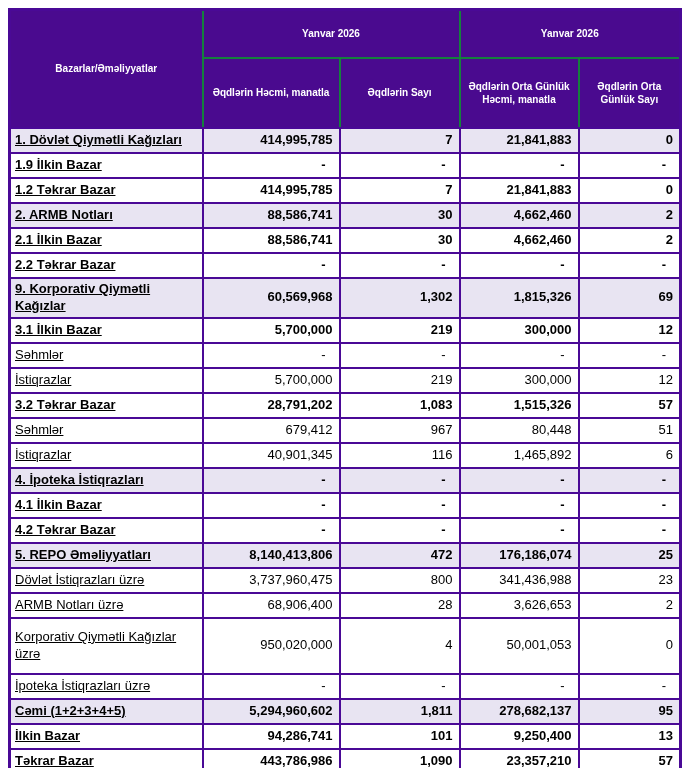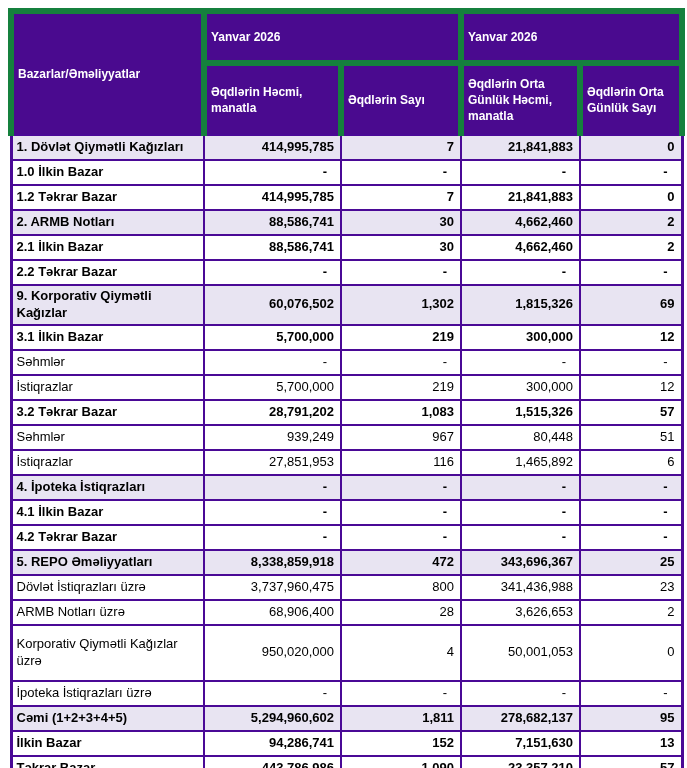--- a/index.html
+++ b/index.html
@@ -26,43 +26,43 @@
   
   col.c0{width:193px;}
   col.c1{width:137px;}
   col.c2{width:120px;}
   col.c3{width:119px;}
   col.c4{width:102px;}
 
   thead th{
     background:var(--header-bg);
     color:var(--header-text);
-    border:6px solid #15803d;
-    font-size:12px;
+    border:2px solid #15803d;
+    font-size:10px;
     font-weight:bold;
-    text-align:left;
+    text-align:center;
     vertical-align:middle;
     padding:3px 4px;
     line-height:1.35;
   }
   thead tr.group-row th{height:40px;}
   thead tr.sub-row th{height:62px;}
   thead tr.sub-row th{border-bottom:2px solid var(--border);}
   th.corner{border-bottom:2px solid var(--border);}
 
   tbody td{
     border:2px solid var(--border);
     font-size:13px;
     padding:2px 5px;
     height:19px;
     vertical-align:middle;
     line-height:1.3;
     background:#ffffff;
   }
-  tbody td.label{text-align:left;padding-left:4px;}
+  tbody td.label{text-align:left;padding-left:4px;text-decoration:underline;}
   tbody td.num{text-align:right;padding-right:6px;}
   tbody td.num.dash{padding-right:13px;}
   tr.section td{background:var(--shade);font-weight:bold;}
   tr.bold td{font-weight:bold;}
   tr.detail td{font-weight:normal;}
   tr.tall td{height:50px;}
 </style>
 </head>
 <body>
 
@@ -90,21 +90,21 @@
     </thead>
     <tbody>
         <tr class="section">
           <td class="label">1. Dövlət Qiymətli Kağızları</td>
           <td class="num">414,995,785</td>
           <td class="num">7</td>
           <td class="num">21,841,883</td>
           <td class="num">0</td>
         </tr>
         <tr class="bold">
-          <td class="label">1.0 İlkin Bazar</td>
+          <td class="label">1.9 İlkin Bazar</td>
           <td class="num dash">-</td>
           <td class="num dash">-</td>
           <td class="num dash">-</td>
           <td class="num dash">-</td>
         </tr>
         <tr class="bold">
           <td class="label">1.2 Təkrar Bazar</td>
           <td class="num">414,995,785</td>
           <td class="num">7</td>
           <td class="num">21,841,883</td>
@@ -126,21 +126,21 @@
         </tr>
         <tr class="bold">
           <td class="label">2.2 Təkrar Bazar</td>
           <td class="num dash">-</td>
           <td class="num dash">-</td>
           <td class="num dash">-</td>
           <td class="num dash">-</td>
         </tr>
         <tr class="section">
           <td class="label">9. Korporativ Qiymətli Kağızlar</td>
-          <td class="num">60,076,502</td>
+          <td class="num">60,569,968</td>
           <td class="num">1,302</td>
           <td class="num">1,815,326</td>
           <td class="num">69</td>
         </tr>
         <tr class="bold">
           <td class="label">3.1 İlkin Bazar</td>
           <td class="num">5,700,000</td>
           <td class="num">219</td>
           <td class="num">300,000</td>
           <td class="num">12</td>
@@ -161,28 +161,28 @@
         </tr>
         <tr class="bold">
           <td class="label">3.2 Təkrar Bazar</td>
           <td class="num">28,791,202</td>
           <td class="num">1,083</td>
           <td class="num">1,515,326</td>
           <td class="num">57</td>
         </tr>
         <tr class="detail">
           <td class="label">Səhmlər</td>
-          <td class="num">939,249</td>
+          <td class="num">679,412</td>
           <td class="num">967</td>
           <td class="num">80,448</td>
           <td class="num">51</td>
         </tr>
         <tr class="detail">
           <td class="label">İstiqrazlar</td>
-          <td class="num">27,851,953</td>
+          <td class="num">40,901,345</td>
           <td class="num">116</td>
           <td class="num">1,465,892</td>
           <td class="num">6</td>
         </tr>
         <tr class="section">
           <td class="label">4. İpoteka İstiqrazları</td>
           <td class="num dash">-</td>
           <td class="num dash">-</td>
           <td class="num dash">-</td>
           <td class="num dash">-</td>
@@ -196,23 +196,23 @@
         </tr>
         <tr class="bold">
           <td class="label">4.2 Təkrar Bazar</td>
           <td class="num dash">-</td>
           <td class="num dash">-</td>
           <td class="num dash">-</td>
           <td class="num dash">-</td>
         </tr>
         <tr class="section">
           <td class="label">5. REPO Əməliyyatları</td>
-          <td class="num">8,338,859,918</td>
+          <td class="num">8,140,413,806</td>
           <td class="num">472</td>
-          <td class="num">343,696,367</td>
+          <td class="num">176,186,074</td>
           <td class="num">25</td>
         </tr>
         <tr class="detail">
           <td class="label">Dövlət İstiqrazları üzrə</td>
           <td class="num">3,737,960,475</td>
           <td class="num">800</td>
           <td class="num">341,436,988</td>
           <td class="num">23</td>
         </tr>
         <tr class="detail">
@@ -239,22 +239,22 @@
         <tr class="section">
           <td class="label">Cəmi (1+2+3+4+5)</td>
           <td class="num">5,294,960,602</td>
           <td class="num">1,811</td>
           <td class="num">278,682,137</td>
           <td class="num">95</td>
         </tr>
         <tr class="bold">
           <td class="label">İlkin Bazar</td>
           <td class="num">94,286,741</td>
-          <td class="num">152</td>
-          <td class="num">7,151,630</td>
+          <td class="num">101</td>
+          <td class="num">9,250,400</td>
           <td class="num">13</td>
         </tr>
         <tr class="bold">
           <td class="label">Təkrar Bazar</td>
           <td class="num">443,786,986</td>
           <td class="num">1,090</td>
           <td class="num">23,357,210</td>
           <td class="num">57</td>
         </tr>
       </tbody>

